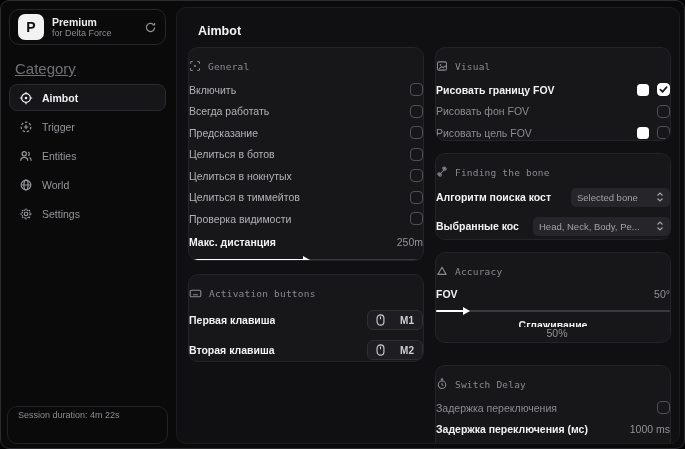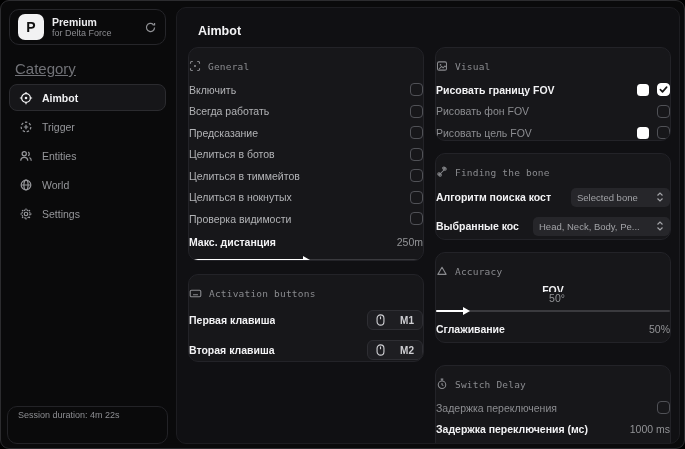--- a/index.html
+++ b/index.html
@@ -160,25 +160,25 @@
       </div>
       <div class="row">
         <span class="lbl">Предсказание</span>
         <span class="cb"></span>
       </div>
       <div class="row">
         <span class="lbl">Целиться в ботов</span>
         <span class="cb"></span>
       </div>
       <div class="row">
+        <span class="lbl">Целиться в нокнутых</span>
+        <span class="cb"></span>
+      </div>
+      <div class="row">
         <span class="lbl">Целиться в тиммейтов</span>
-        <span class="cb"></span>
-      </div>
-      <div class="row">
-        <span class="lbl">Целиться в нокнутых</span>
         <span class="cb"></span>
       </div>
       <div class="row">
         <span class="lbl">Проверка видимости</span>
         <span class="cb"></span>
       </div>
       <div class="row" style="margin-top:2px;">
         <span class="lbl strong">Макс. дистанция</span>
         <span class="val">250m</span>
       </div>
@@ -302,31 +302,31 @@
 
     <div class="panel p-accuracy">
       <div class="panel-head">
         <span class="picon">
           <svg width="12" height="12" viewBox="0 0 16 16" fill="none" stroke="currentColor" stroke-width="1.4" stroke-linejoin="round">
               <path d="M8 3l5.5 9.5h-11L8 3z"></path>
             </svg>
         </span>
         <span>Accuracy</span>
       </div>
-      <div class="row" style="margin-top:0;height:20px;flex-direction:column;">
+      <div class="row" style="margin-top:0;height:20px;">
         <span class="lbl strong">FOV</span>
         <span class="val">50°</span>
       </div>
       <div class="slider">
         <div class="track"></div>
         <div class="fill" style="width: 12%;">
           <div class="thumb"></div>
         </div>
       </div>
-      <div class="row" style="margin-top:4px;height:20px;">
+      <div class="row" style="margin-top:4px;height:20px;flex-direction:column;">
         <span class="lbl strong">Сглаживание</span>
         <span class="val">50%</span>
       </div>
 
     </div>
 
     <div class="panel p-switch">
       <div class="panel-head">
         <span class="picon">
           <svg width="12" height="12" viewBox="0 0 16 16" fill="none" stroke="currentColor" stroke-width="1.4">

